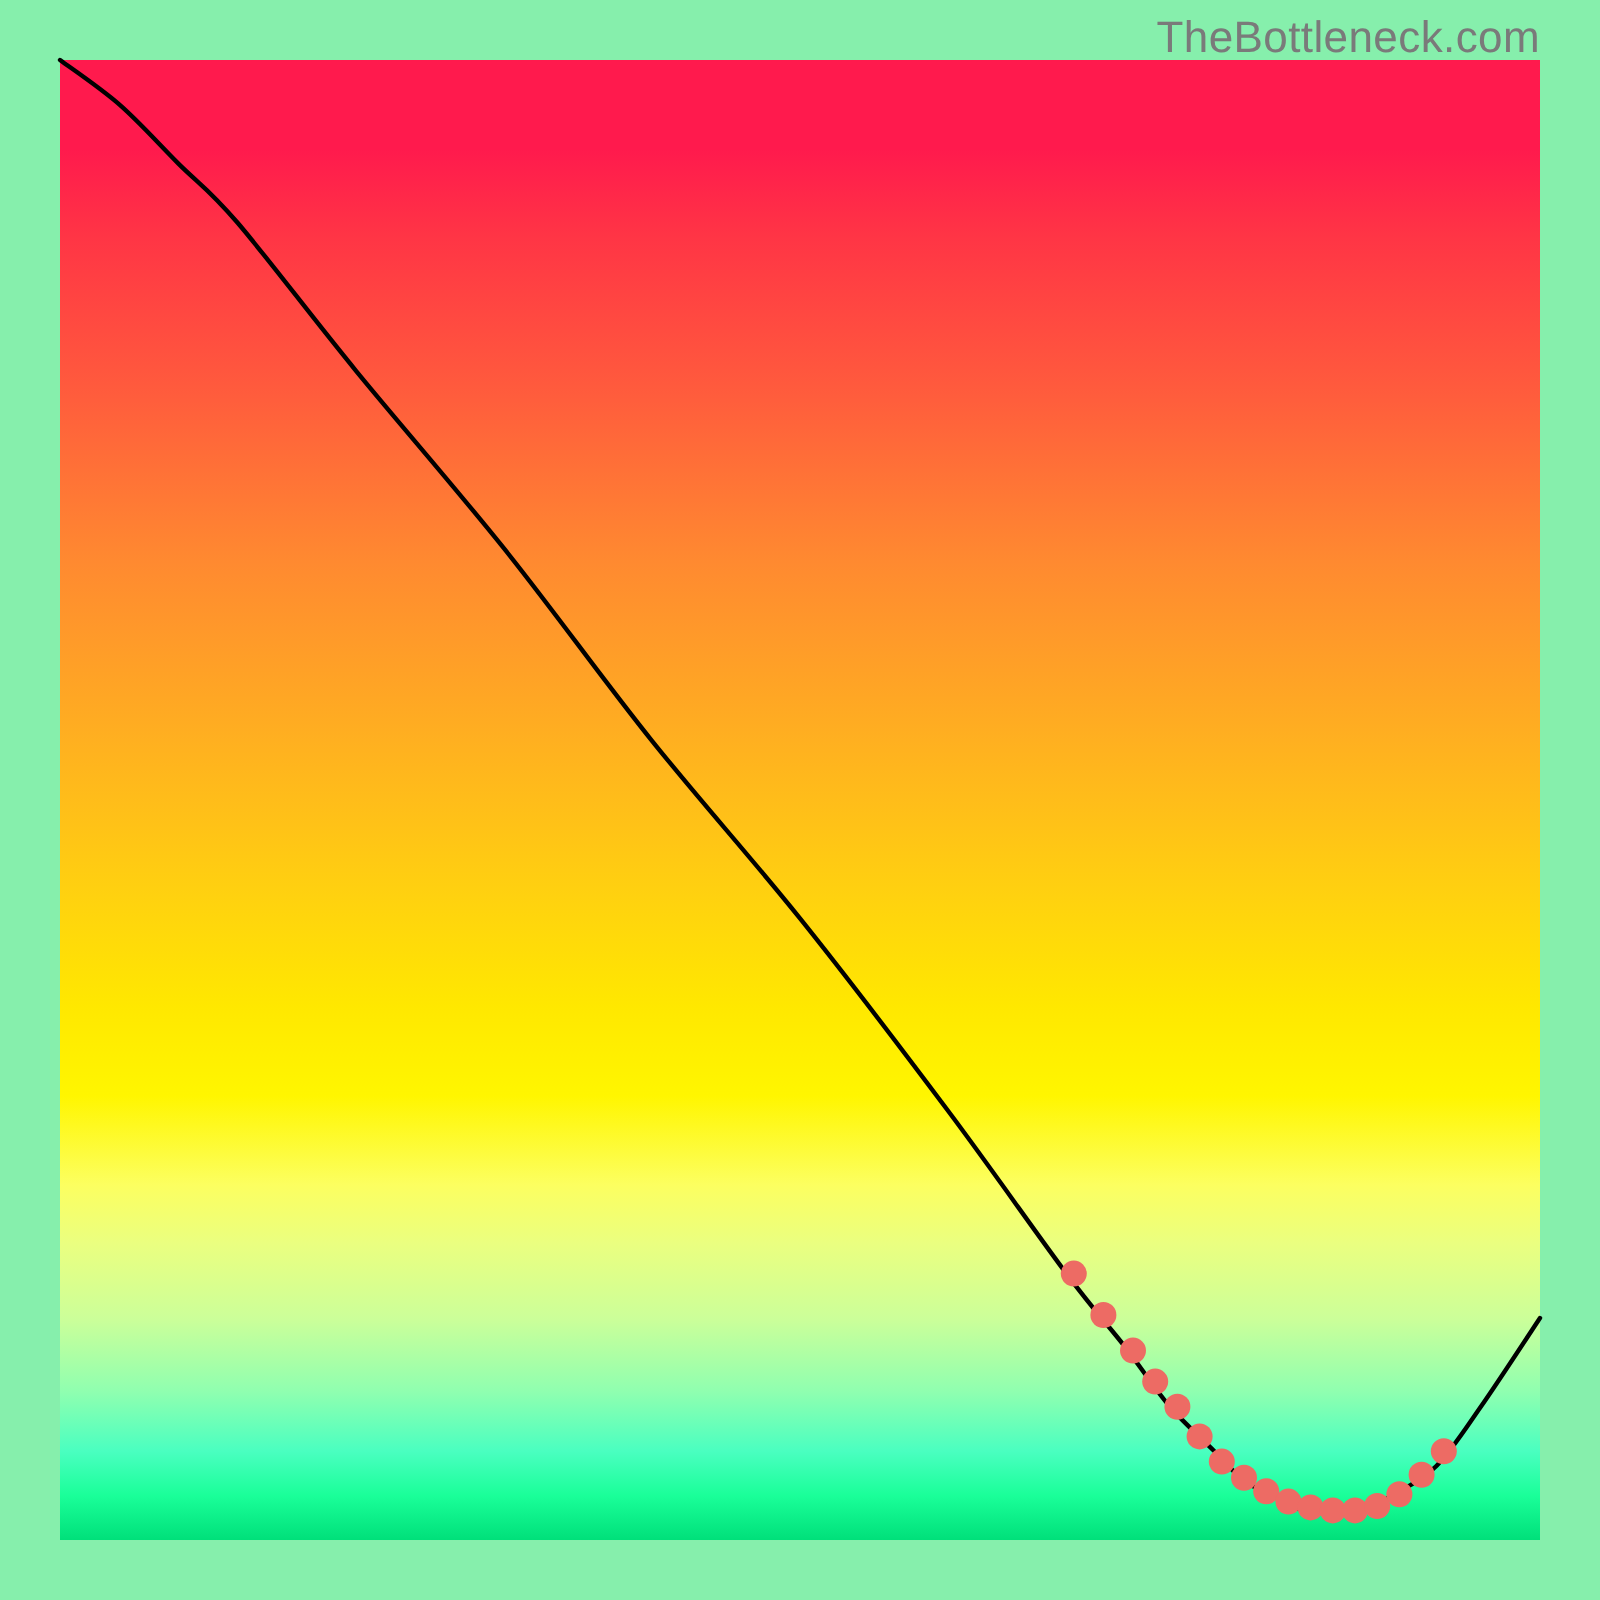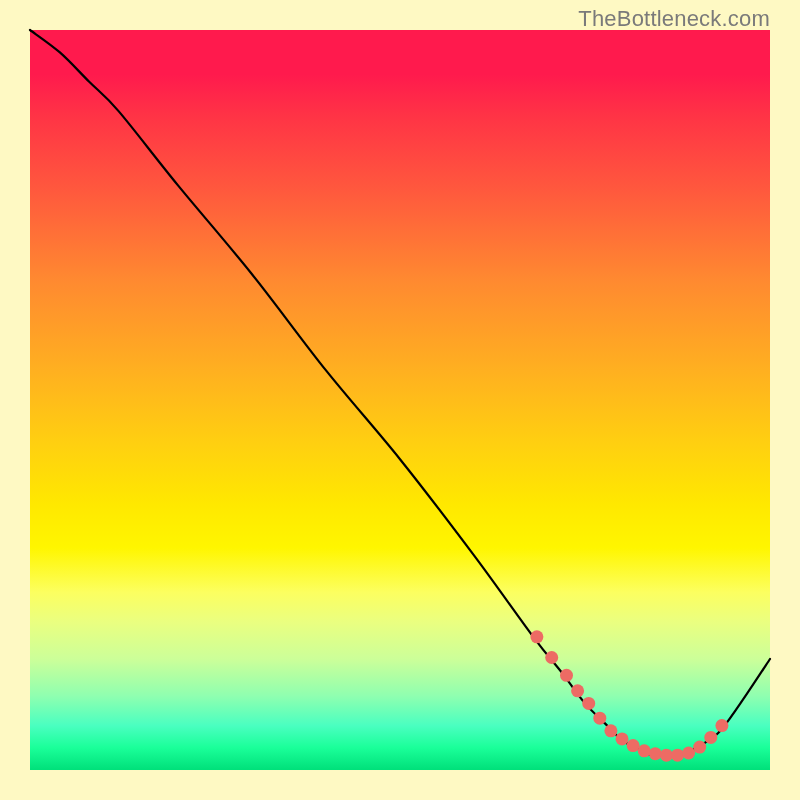--- a/index.html
+++ b/index.html
@@ -7,21 +7,21 @@
     padding: 0;
     width: 800px;
     height: 800px;
     background: #000;
     overflow: hidden;
   }
   .frame {
     position: relative;
     width: 800px;
     height: 800px;
-    background: #fef9c3;
+    background: #86efac;
   }
   .plot {
     position: absolute;
     left: 30px;
     top: 30px;
     width: 740px;
     height: 740px;
     background: linear-gradient(to bottom,
       #ff1a4d 0%,
       #ff1a4d 6%,

